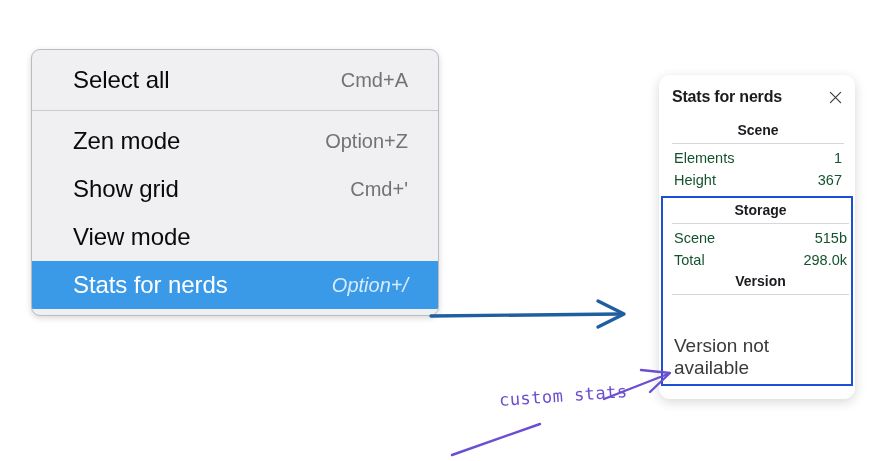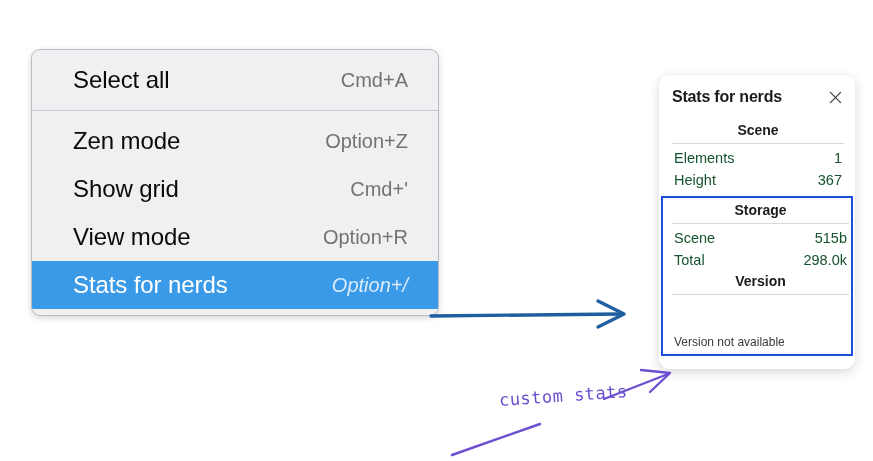--- a/index.html
+++ b/index.html
@@ -112,21 +112,21 @@
     align-items: baseline;
     font-size: 14.5px;
     color: #14532d;
     padding: 3px 2px 3px 2px;
     text-align: right;
   }
   .stat-row .sv {
     margin-left: auto;
   }
   .stat-note {
-    font-size: 12px;
+    font-size: 19px;
     color: #3a3a3e;
     padding: 4px 2px 1px 2px;
     margin-top: 36px;
   }
   
   #custom-stats-box {
     border: 2px solid #1d4ed8;
     margin: 5px -9px 0 -11px;
     padding: 2px 2px 4px 9px;
   }
@@ -168,21 +168,20 @@
     <div class="menu-item">
       <span class="mi-label">Zen mode</span>
       <span class="mi-shortcut">Option+Z</span>
     </div>
     <div class="menu-item">
       <span class="mi-label">Show grid</span>
       <span class="mi-shortcut">Cmd+'</span>
     </div>
     <div class="menu-item">
       <span class="mi-label">View mode</span>
-      <span class="mi-shortcut">Option+R</span>
     </div>
     <div class="menu-item selected">
       <span class="mi-label">Stats for nerds</span>
       <span class="mi-shortcut">Option+/</span>
     </div>
   </div>
 
 </div>
 
 <div id="stats-panel">

